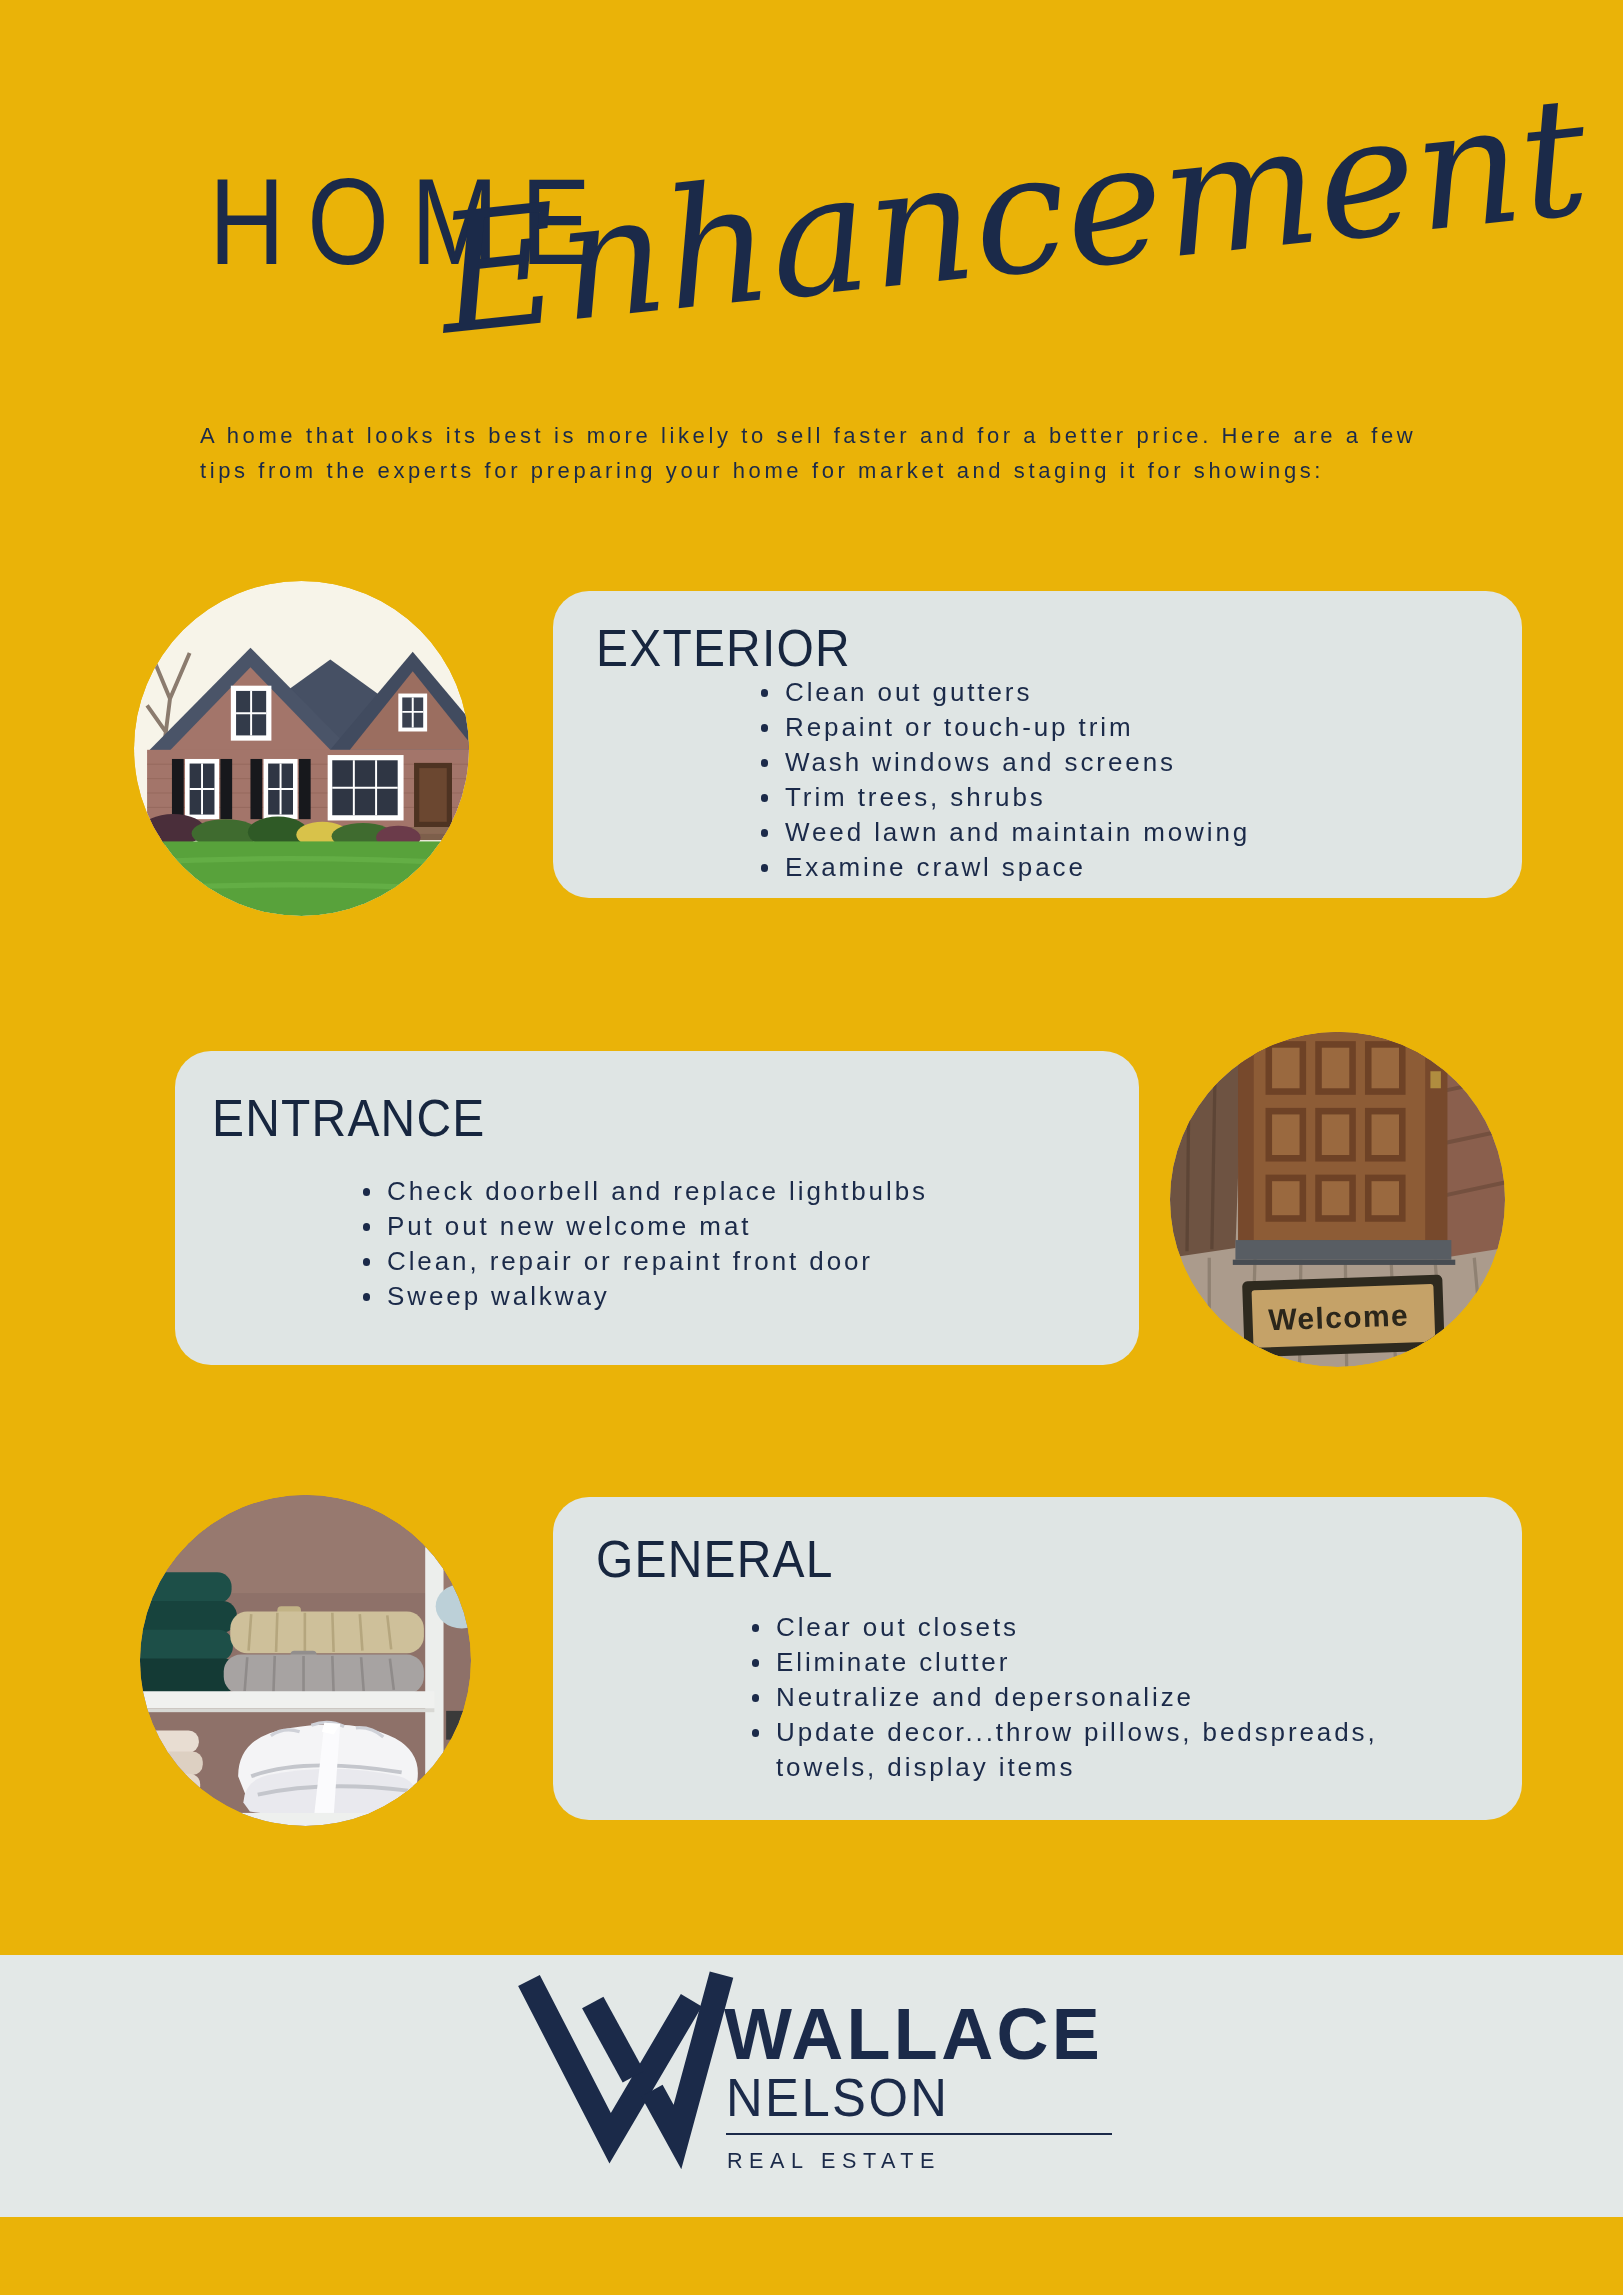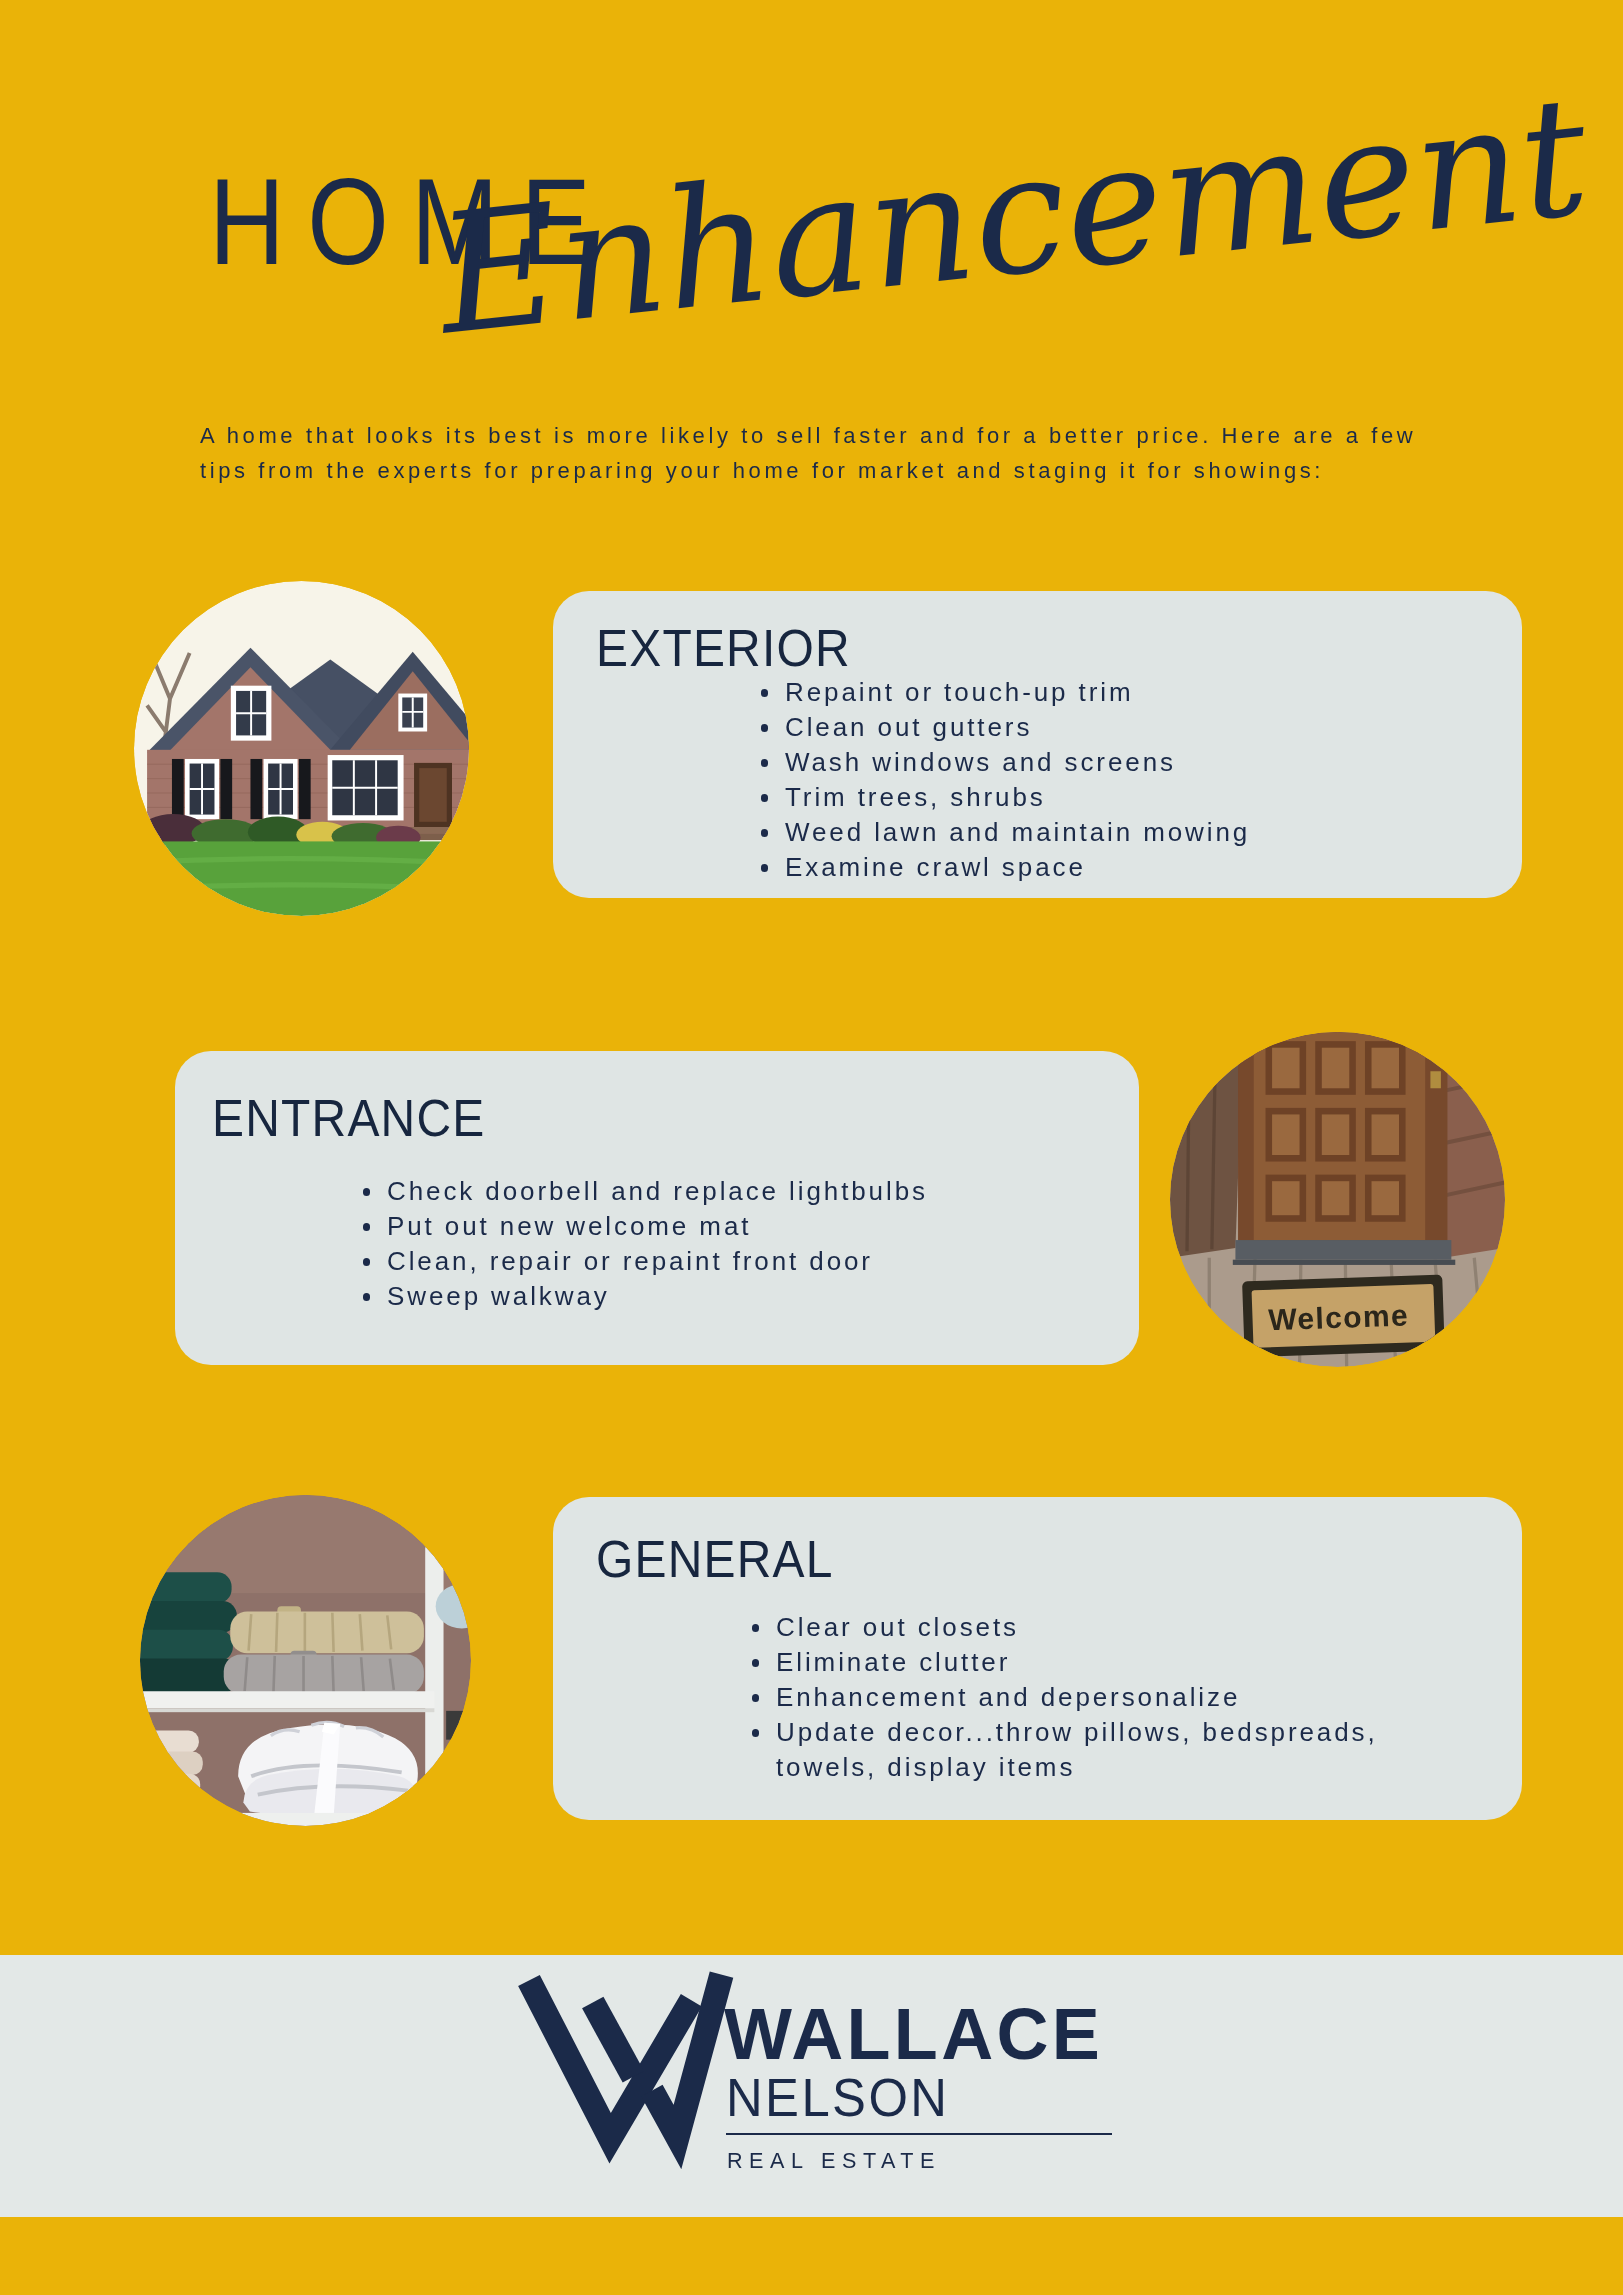--- a/index.html
+++ b/index.html
@@ -81,22 +81,22 @@
   <div class="title-home">HOME</div>
   <svg class="title-script-svg" viewBox="0 0 1620 500">
     <text x="60" y="368" transform="rotate(-6 60 368)">Enhancement</text>
   </svg>
 
   <div class="intro">A home that looks its best is more likely to sell faster and for a better price.  Here are a few tips from the experts for preparing your home for market and staging it for showings:</div>
 
   <section class="card card-exterior">
     <h2>EXTERIOR</h2>
     <ul>
+      <li>Clean out gutters</li>
       <li>Repaint or touch-up trim</li>
-      <li>Clean out gutters</li>
       <li>Wash windows and screens</li>
       <li>Trim trees, shrubs</li>
       <li>Weed lawn and maintain mowing</li>
       <li>Examine crawl space</li>
     </ul>
   </section>
 
   <svg class="photo photo-house" viewBox="0 0 512 512">
     <defs>
         <clipPath id="clipHouse">
@@ -226,21 +226,21 @@
         <text class="mat-text" x="150" y="452">Welcome</text>
       </g>
     </g>
   </svg>
 
   <section class="card card-general">
     <h2>GENERAL</h2>
     <ul>
       <li>Clear out closets</li>
       <li>Eliminate clutter</li>
-      <li>Enhancement and depersonalize</li>
+      <li>Neutralize and depersonalize</li>
       <li>Update decor...throw pillows, bedspreads, towels, display items</li>
     </ul>
   </section>
 
   <svg class="photo photo-closet" viewBox="0 0 506 506">
     <defs>
         <clipPath id="clipCloset">
           <circle cx="253" cy="253" r="253"></circle>
         </clipPath>
       </defs>

